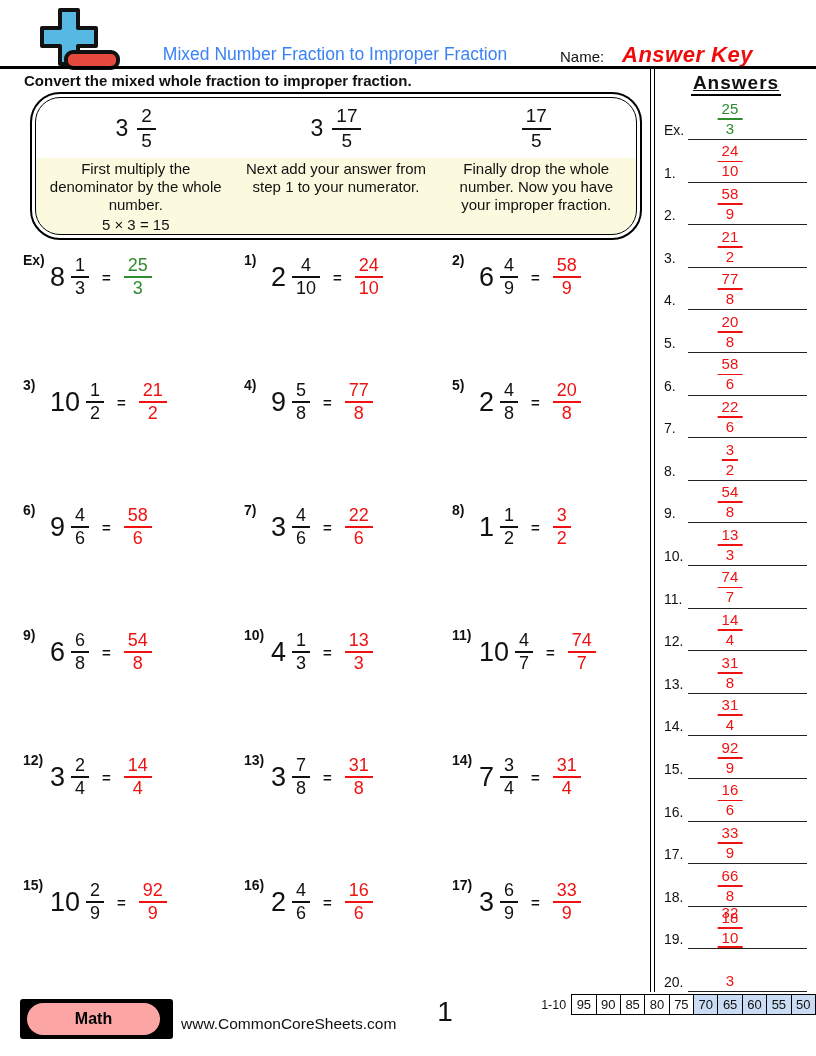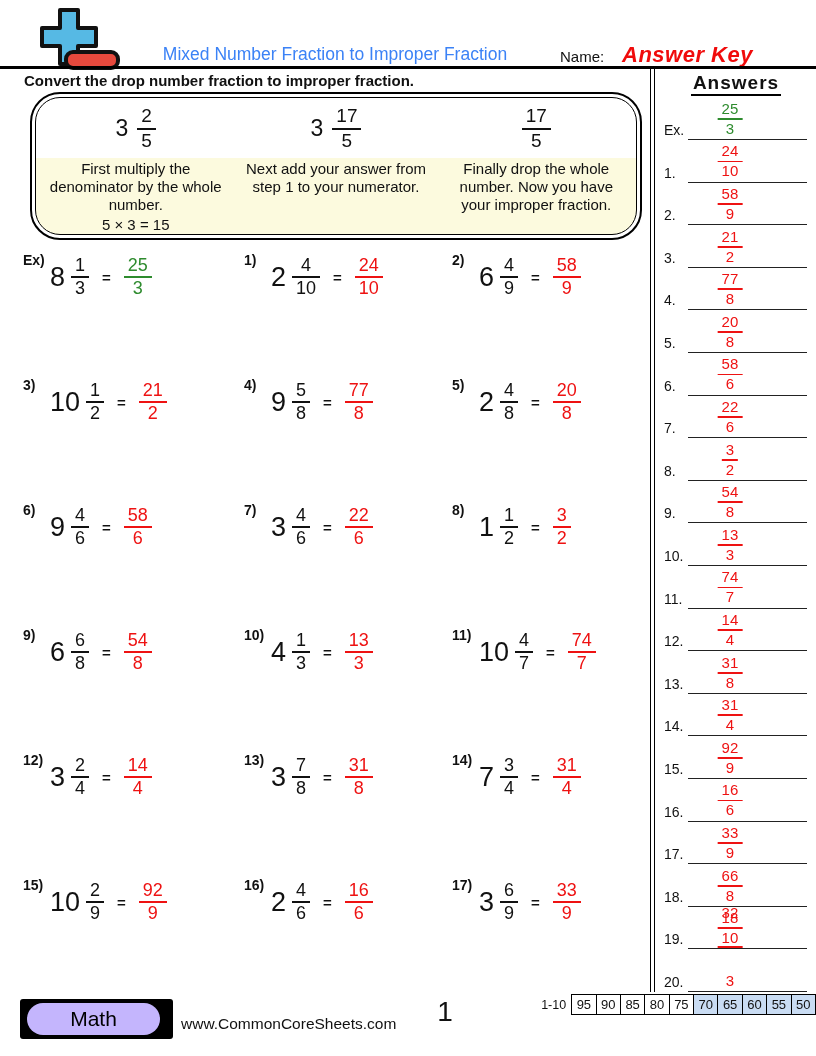--- a/index.html
+++ b/index.html
@@ -33,30 +33,30 @@
   .problem{position:relative;padding-left:27px;padding-top:4px;}
   .plabel{position:absolute;left:0;top:0;font-size:14px;font-weight:bold;}
   .prow{display:inline-flex;align-items:center;gap:6px;}
   .pwhole{font-size:27px;}
   .prow .frac{font-size:18px;}
   .peq{font-size:15px;font-weight:bold;margin:0 7px;}
 
   
   .vdivider{position:absolute;left:650px;top:69px;height:923px;width:3.2px;border-left:1.8px solid #000;border-right:1.8px solid #000;box-sizing:content-box;}
   .answers-panel{position:absolute;left:660px;top:0;width:152px;height:1000px;}
-  .answers-title{position:absolute;left:0;top:72px;width:100%;text-align:center;font-size:19px;font-weight:bold;}
+  .answers-title{position:absolute;left:0;top:72px;width:100%;text-align:center;font-size:19px;font-weight:bold;text-decoration:underline;}
   .answers-title span{border-bottom:2.6px solid #000;padding:0 2px 1px;letter-spacing:1px;}
   .ans-entry{position:absolute;left:0;width:100%;height:43px;}
   .alabel{position:absolute;left:4px;bottom:2px;font-size:14px;}
   .ans-entry .frac{position:absolute;left:46%;transform:translateX(-50%);bottom:3px;font-size:15px;}
   .ans-line{position:absolute;left:28px;right:5px;bottom:0;border-bottom:1.7px solid #222;}
 
   
   .footer-bar{position:absolute;left:20px;top:999px;width:153px;height:40px;background:#000;border-radius:3px;}
-  .math-pill{position:absolute;left:7px;top:4px;width:133px;height:32px;background:#c4b5fd;border-radius:17px;display:flex;align-items:center;justify-content:center;font-size:21px;font-weight:normal;color:#000;}
+  .math-pill{position:absolute;left:7px;top:4px;width:133px;height:32px;background:#fca5a5;border-radius:17px;display:flex;align-items:center;justify-content:center;font-size:16px;font-weight:bold;color:#000;}
   .website{position:absolute;left:181px;top:1015px;font-size:15.5px;}
   .page-number{position:absolute;left:420px;top:996px;width:50px;text-align:center;font-size:28px;}
   .score{position:absolute;left:531px;top:994px;}
   .score table{border-collapse:collapse;}
   .score td{border:1.6px solid #000;width:22px;height:19px;text-align:center;font-size:13px;padding:0 1px;}
   .score td.rlabel{border:none;font-size:12.5px;text-align:right;padding-right:5px;width:36px;}
   .score td.hl{background:var(--hl);}
 </style>
 </head>
 <body style="--boxbg: #fcfade; --hl: #c9dcf3;">
@@ -64,21 +64,21 @@
 <div class="logo-wrap">
   <svg width="112" height="64" viewBox="0 0 112 64">
     <path d="M40 4 h18 v18 h18 v18 h-18 v18 h-18 v-18 h-18 v-18 h18 z" fill="#56b9e4" stroke="#111" stroke-width="4" stroke-linejoin="round"></path>
     <rect x="46" y="46" width="52" height="16" rx="7" fill="#e6493d" stroke="#111" stroke-width="4"></rect>
   </svg>
 </div>
 <div class="page-title">Mixed Number Fraction to Improper Fraction</div>
 <div class="name-label">Name:</div>
 <div class="answer-key">Answer Key</div>
 <div class="header-rule"></div>
-<div class="instruction">Convert the drop number fraction to improper fraction.</div>
+<div class="instruction">Convert the mixed whole fraction to improper fraction.</div>
 
 <div class="example-box">
   <div class="example-inner" id="example-cols">
       <div class="ex-col">
         <div class="ex-frac-row">
           <span class="ex-whole">3</span>
           <span class="frac" style="color: rgb(17, 17, 17);">
             <span class="fnum">2</span>
             <span class="fbar"></span>
             <span class="fden">5</span>

